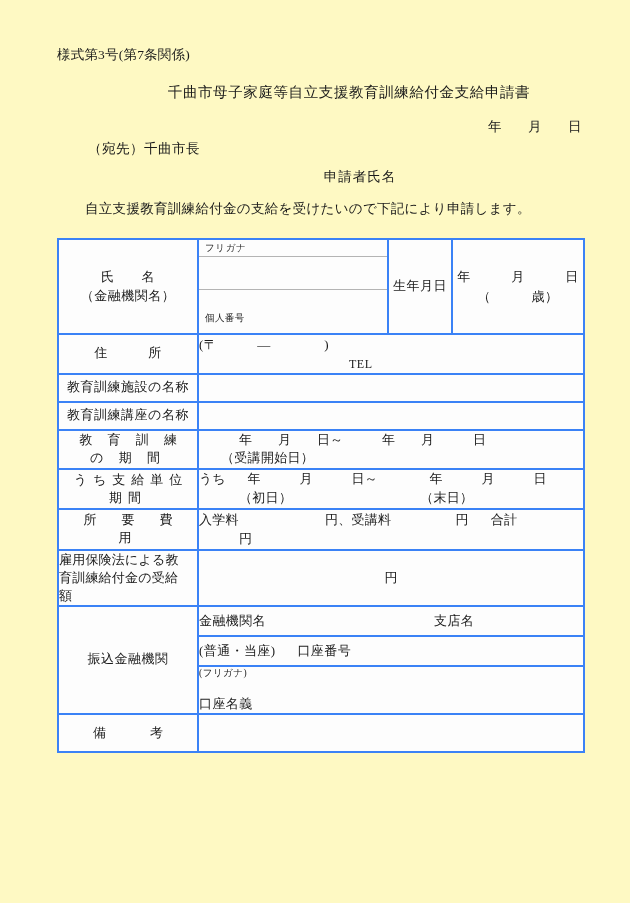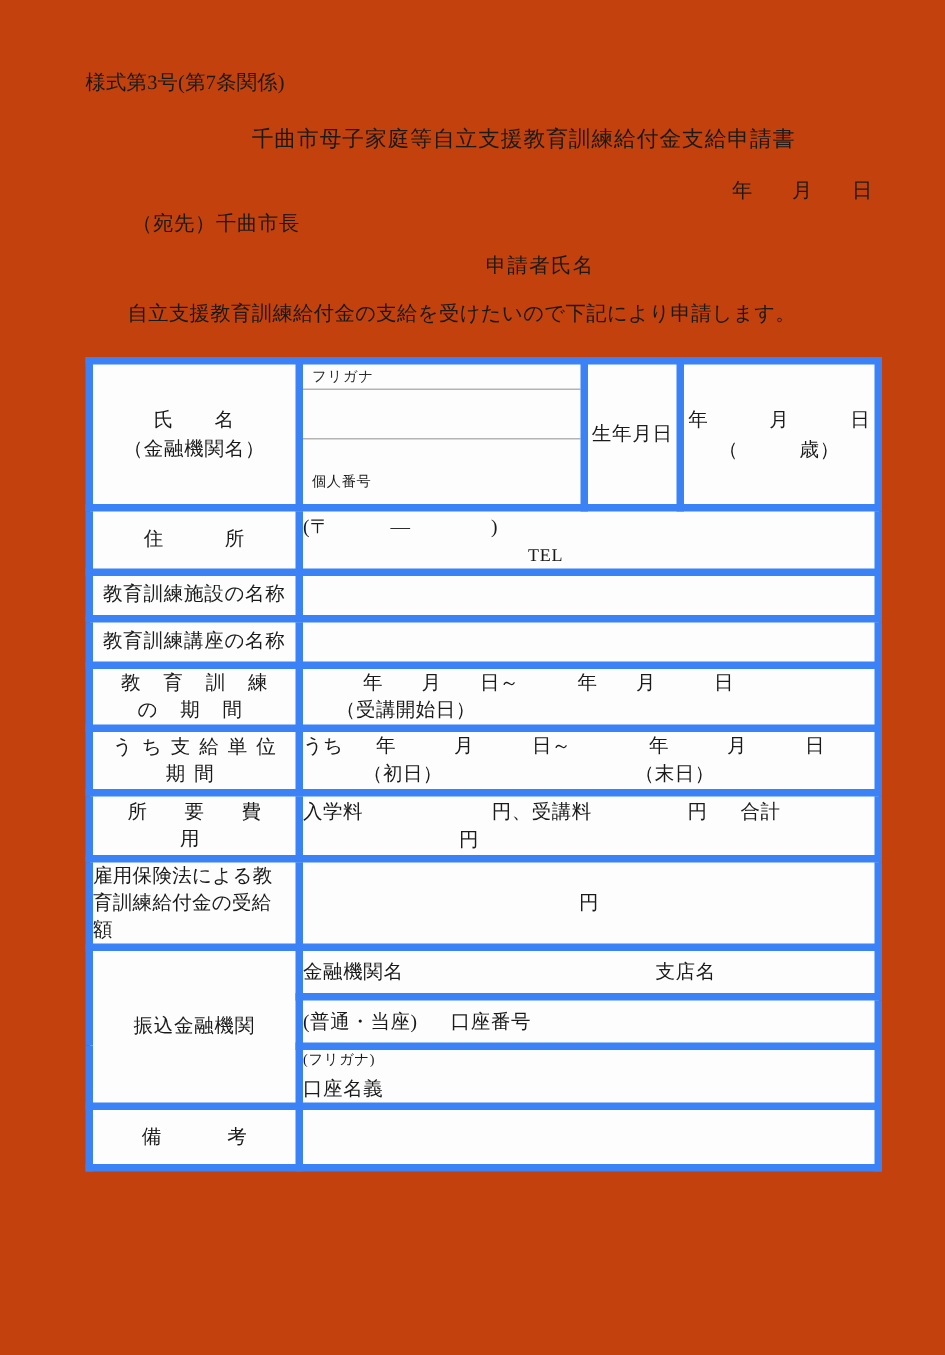--- a/index.html
+++ b/index.html
@@ -11,21 +11,21 @@
     width: 630px;
     height: 903px;
     position: relative;
     font-family: "Liberation Serif", "DejaVu Serif", serif;
     color: #1a1a1a;
     overflow: hidden;
   }
   .page {
     position: absolute;
     inset: 0;
-    background: #c2410c;
+    background: #fef9c3;
   }
 
   
   .form-code {
     position: absolute;
     left: 57px;
     top: 46px;
     font-size: 13.5px;
     letter-spacing: 0.2px;
     white-space: nowrap;
@@ -82,21 +82,21 @@
   .form-table {
     position: absolute;
     left: 57px;
     top: 238px;
     width: 526px;
     border-collapse: collapse;
     table-layout: fixed;
     font-size: 13px;
   }
   .form-table td {
-    border: 5px solid #3b82f6;
+    border: 2px solid #3b82f6;
     padding: 0;
     vertical-align: middle;
     background: #fdfdfd;
   }
   .lbl {
     text-align: center;
     letter-spacing: 0.5px;
     line-height: 1.45;
     padding: 3px 4px;
   }
@@ -152,21 +152,21 @@
   .sub-note { letter-spacing: 0.3px; }
 
   .yen-line { letter-spacing: 0.3px; }
   .center-yen { text-align: center; padding: 6px 0 6px 0; }
 
   .bank-sub { padding: 6px 8px; letter-spacing: 0.4px; }
   .bank-furi {
     font-size: 9.5px;
     letter-spacing: 0.5px;
     display: block;
-    margin-bottom: 4px;
+    margin-bottom: 15px;
   }
 </style>
 </head>
 <body>
 
 <div class="page">
 
   <div class="form-code">様式第3号(第7条関係)</div>
 
   <div class="doc-title">千曲市母子家庭等自立支援教育訓練給付金支給申請書</div>

